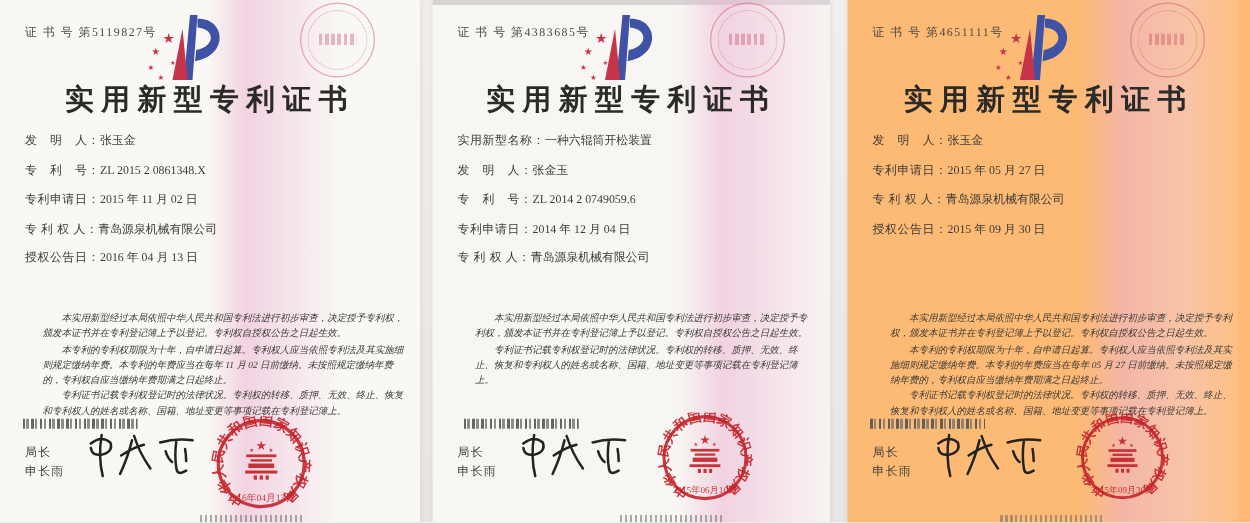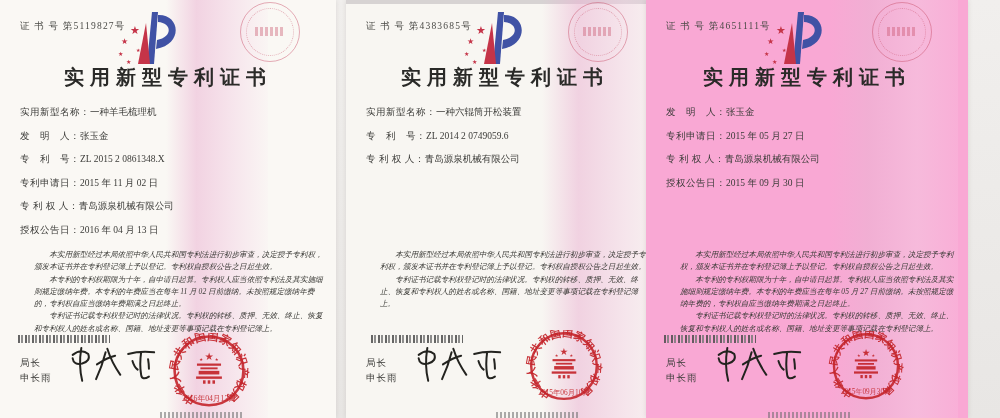--- a/index.html
+++ b/index.html
@@ -8,38 +8,38 @@
     background:linear-gradient(#f1efed,#e8e6e4);
     font-family:"Liberation Serif","DejaVu Serif",serif;
   }
   .canvas{position:relative;width:1000px;height:418px;}
   .cert{
     position:absolute;top:0;height:418px;background:#faf8f4;overflow:hidden;
     box-shadow:0 0 5px rgba(60,50,40,.12);
   }
   .cert-1{left:0;width:336px;}
   .cert-2{left:346px;width:318px;background:#f8f6f2;}
-  .cert-3{left:646px;width:322px;background:#f9a8d4;}
+  .cert-3{left:678px;width:322px;background:#fdba74;}
   .top-strip{position:absolute;top:0;left:0;right:0;height:4px;background:rgba(175,168,172,.45);}
   .pink-band{position:absolute;top:0;bottom:0;pointer-events:none;
     background:linear-gradient(90deg,rgba(238,186,215,0) 0%,rgba(235,180,211,.55) 30%,rgba(243,208,228,.45) 68%,rgba(247,226,238,.12) 100%);}
   .band-1{left:166px;width:102px;}
   .band-2{left:196px;width:122px;}
   .band-3{left:184px;width:128px;}
 
   .cert-no{position:absolute;top:20px;left:20px;font-size:9.5px;color:#4a4a46;letter-spacing:1.2px;}
   .logo{position:absolute;top:8px;left:116px;width:76px;height:60px;}
   .stamp{position:absolute;top:2px;right:36px;width:58px;height:58px;border-radius:50%;
     border:1.5px solid rgba(196,70,96,.55);opacity:.8;}
   .stamp::before{content:"";position:absolute;inset:5px;border-radius:50%;
     border:1.5px dotted rgba(196,70,96,.5);}
   .stamp::after{content:"";position:absolute;left:14px;right:14px;top:24px;height:9px;
     background:repeating-linear-gradient(90deg,rgba(196,70,96,.45) 0 3px,transparent 3px 5px);}
   .title{position:absolute;top:64px;left:0;right:0;text-align:center;
-    font-size:20px;font-weight:bold;letter-spacing:6px;color:#2a2a28;}
+    font-size:23px;font-weight:bold;letter-spacing:6px;color:#2a2a28;}
   .fields{position:absolute;top:106px;left:20px;right:14px;font-size:9.5px;color:#3b3b38;}
   .field{height:23.5px;white-space:nowrap;}
   .flabel{letter-spacing:.5px;}
   .body-text{position:absolute;top:249px;left:17px;right:13px;
     font-size:7.6px;font-style:italic;color:#3a3a36;line-height:1.62;margin-left:17px;}
   .body-text p{margin:0;text-indent:2em;}
   .barcode{position:absolute;left:18px;top:335px;width:92px;height:8px;opacity:.85;
     background:repeating-linear-gradient(90deg,#4c4c4c 0 2px,transparent 2px 3px,#7a7a7a 3px 5px,transparent 5px 7px);}
   .barcode-bottom{position:absolute;bottom:0;height:6px;width:84px;opacity:.55;
     background:repeating-linear-gradient(90deg,#6a6a6a 0 2px,transparent 2px 4px);}
@@ -71,21 +71,20 @@
       <path d="M30 15 L34 56 L22 56 Z" fill="#c53448"></path>
       <text x="14" y="26" font-size="11" fill="#c53448">★</text>
       <text x="5" y="36" font-size="8" fill="#c53448">★</text>
       <text x="2" y="48" font-size="6" fill="#c53448">★</text>
       <text x="10" y="56" font-size="6" fill="#c53448">★</text>
       <text x="20" y="44" font-size="5" fill="#c53448">★</text>
     </svg>
     <div class="stamp"></div>
     <div class="title">实用新型专利证书</div>
     <div class="fields">
-      <div class="field"><span class="flabel">实用新型名称：</span><span class="fvalue">一种羊毛梳理机</span></div>
       <div class="field"><span class="flabel">发　明　人：</span><span class="fvalue">张玉金</span></div>
       <div class="field"><span class="flabel">专　利　号：</span><span class="fvalue">ZL 2015 2 0861348.X</span></div>
       <div class="field"><span class="flabel">专利申请日：</span><span class="fvalue">2015 年 11 月 02 日</span></div>
       <div class="field"><span class="flabel">专 利 权 人：</span><span class="fvalue">青岛源泉机械有限公司</span></div>
       <div class="field"><span class="flabel">授权公告日：</span><span class="fvalue">2016 年 04 月 13 日</span></div>
     </div>
     <div class="body-text">
       <p>本实用新型经过本局依照中华人民共和国专利法进行初步审查，决定授予专利权，颁发本证书并在专利登记簿上予以登记。专利权自授权公告之日起生效。</p>
       <p>本专利的专利权期限为十年，自申请日起算。专利权人应当依照专利法及其实施细则规定缴纳年费。本专利的年费应当在每年 11 月 02 日前缴纳。未按照规定缴纳年费的，专利权自应当缴纳年费期满之日起终止。</p>
       <p>专利证书记载专利权登记时的法律状况。专利权的转移、质押、无效、终止、恢复和专利权人的姓名或名称、国籍、地址变更等事项记载在专利登记簿上。</p>
@@ -134,21 +133,23 @@
       <text x="14" y="26" font-size="11" fill="#c53448">★</text>
       <text x="5" y="36" font-size="8" fill="#c53448">★</text>
       <text x="2" y="48" font-size="6" fill="#c53448">★</text>
       <text x="10" y="56" font-size="6" fill="#c53448">★</text>
       <text x="20" y="44" font-size="5" fill="#c53448">★</text>
     </svg>
     <div class="stamp"></div>
     <div class="title">实用新型专利证书</div>
     <div class="fields">
       <div class="field"><span class="flabel">实用新型名称：</span><span class="fvalue">一种六辊筒开松装置</span></div>
+      <div class="field"><span class="flabel">发　明　人：</span><span class="fvalue">张金玉</span></div>
       <div class="field"><span class="flabel">专　利　号：</span><span class="fvalue">ZL 2014 2 0749059.6</span></div>
+      <div class="field"><span class="flabel">专利申请日：</span><span class="fvalue">2014 年 12 月 04 日</span></div>
       <div class="field"><span class="flabel">专 利 权 人：</span><span class="fvalue">青岛源泉机械有限公司</span></div>
     </div>
     <div class="body-text">
       <p>本实用新型经过本局依照中华人民共和国专利法进行初步审查，决定授予专利权，颁发本证书并在专利登记簿上予以登记。专利权自授权公告之日起生效。</p>
       <p>专利证书记载专利权登记时的法律状况。专利权的转移、质押、无效、终止、恢复和专利权人的姓名或名称、国籍、地址变更等事项记载在专利登记簿上。</p>
     </div>
     <div class="barcode" style="left:25px"></div>
     <div class="director">
       <div>局长</div>
       <div>申长雨</div>

